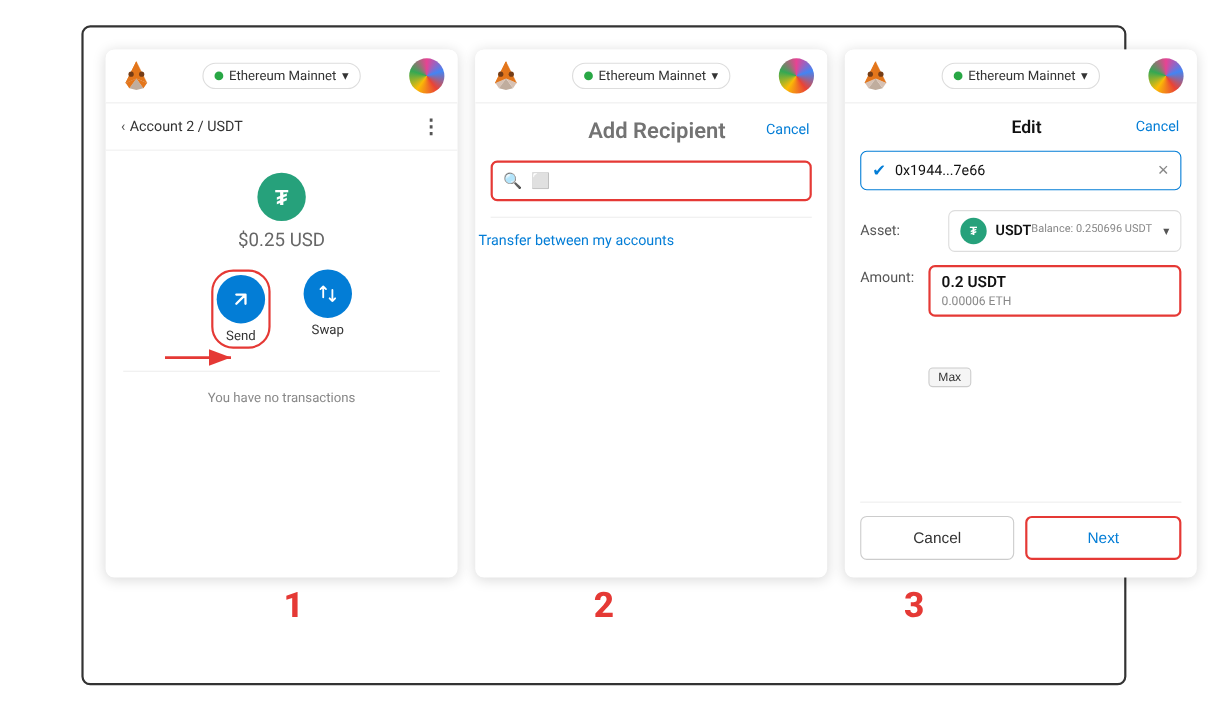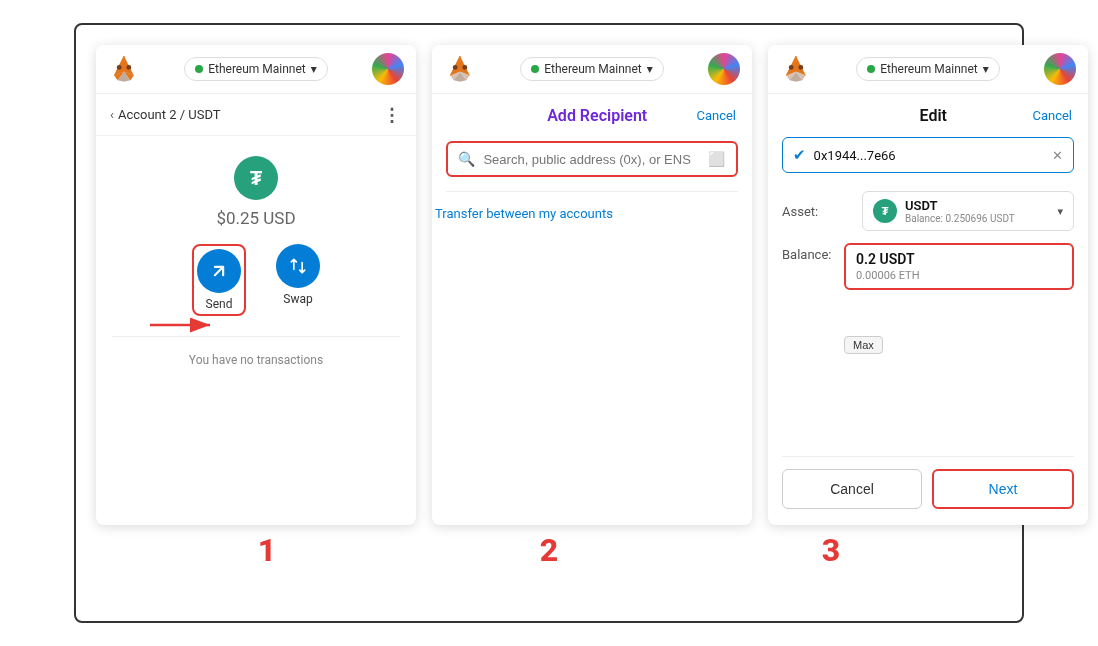--- a/index.html
+++ b/index.html
@@ -155,21 +155,21 @@
       justify-content: center;
       color: white;
       font-size: 18px;
     }
     .p1-action-label {
       font-size: 12px;
       color: #333;
     }
     .p1-send-highlight {
       border: 2.5px solid #e53935;
-      border-radius: 8px;
+      border-radius: 20px;
       padding: 3px;
     }
 
     .p1-divider {
       width: 100%;
       height: 1px;
       background: #eee;
       margin-bottom: 16px;
     }
     .p1-no-tx {
@@ -178,23 +178,23 @@
     }
 
     
     .p2-header {
       display: flex;
       align-items: center;
       justify-content: space-between;
       padding: 12px 16px 8px;
     }
     .p2-title {
-      font-size: 16px;
+      font-size: 20px;
       font-weight: 600;
-      color: #6d28d9;
+      color: #737373;
       flex: 1;
       text-align: center;
     }
     .p2-cancel {
       font-size: 13px;
       color: #037DD6;
       cursor: pointer;
     }
 
     .p2-search-wrap {
@@ -310,21 +310,21 @@
       display: flex;
       align-items: center;
       justify-content: center;
       color: white;
       font-size: 11px;
       font-weight: bold;
       flex-shrink: 0;
     }
     .p3-asset-info {
       display: flex;
-      flex-direction: column;
+      flex-direction: row;
     }
     .p3-asset-name {
       font-size: 13px;
       font-weight: 600;
       color: #111;
     }
     .p3-asset-balance {
       font-size: 10px;
       color: #888;
     }
@@ -542,21 +542,20 @@
       </div>
 
       <div class="p2-header">
         <span style="width:50px;"></span>
         <span class="p2-title">Add Recipient</span>
         <span class="p2-cancel">Cancel</span>
       </div>
 
       <div class="p2-search-wrap">
         <span class="p2-search-icon">🔍</span>
-        <input class="p2-search-input" type="text" placeholder="Search, public address (0x), or ENS" style="">
         <span class="p2-scan-icon">⬜</span>
       </div>
 
       <div class="p2-divider"></div>
 
       <div class="p2-transfer-link">Transfer between my accounts</div>
     </div>
 
     <div class="panel" style="display:flex;flex-direction:column;min-height:480px;position:relative;">
 
@@ -596,21 +595,21 @@
           <div class="p3-usdt-icon">₮</div>
           <div class="p3-asset-info">
             <span class="p3-asset-name">USDT</span>
             <span class="p3-asset-balance">Balance: 0.250696 USDT</span>
           </div>
           <span class="p3-chevron-down">▾</span>
         </div>
       </div>
 
       <div class="p3-amount-row">
-        <span class="p3-amount-label">Balance:</span>
+        <span class="p3-amount-label">Amount:</span>
         <div class="p3-amount-group">
           <div class="p3-amount-box">
             <span class="p3-amount-value">0.2  USDT</span>
             <span class="p3-amount-eth">0.00006 ETH</span>
           </div>
           <button class="p3-max-btn">Max</button>
         </div>
       </div>
 
       <div class="p3-spacer"></div>

